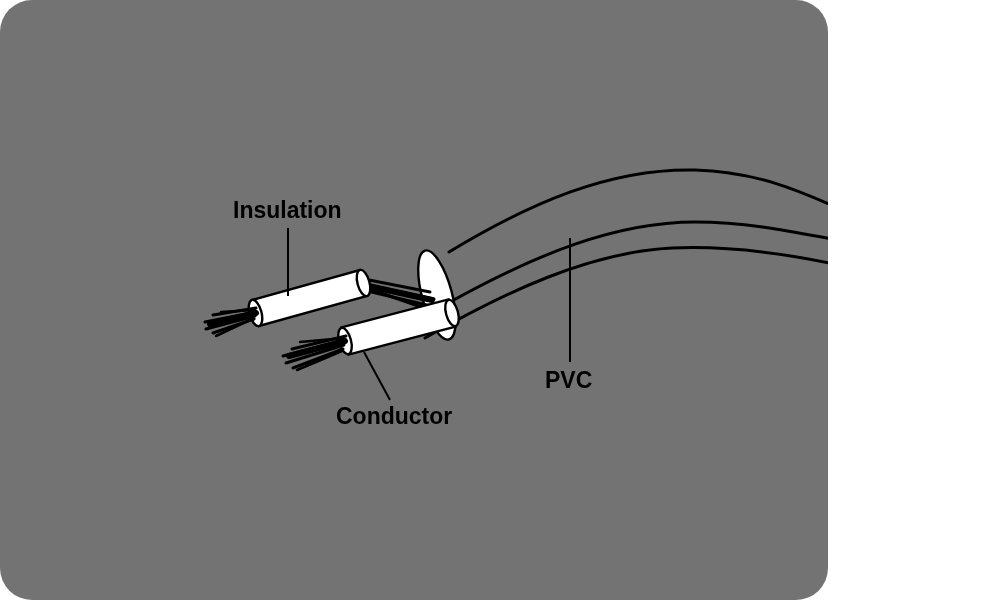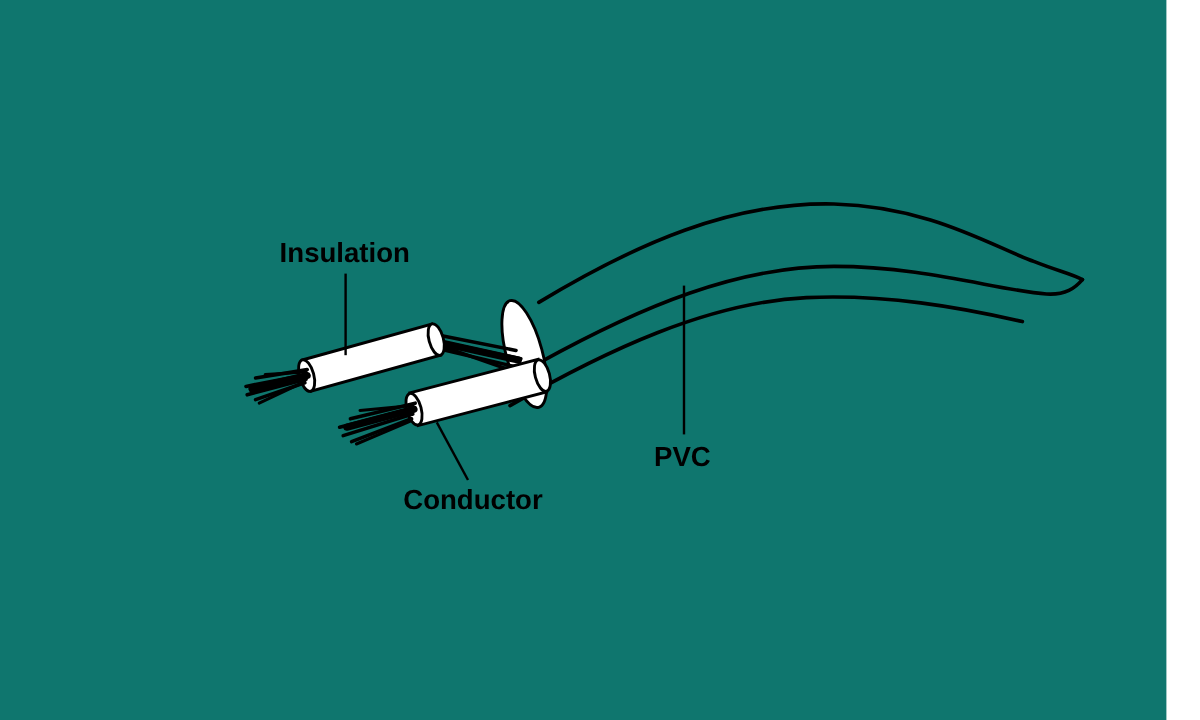--- a/index.html
+++ b/index.html
@@ -2,25 +2,26 @@
 <html><head>
 <meta charset="utf-8">
 <style>
   html, body {
     margin: 0;
     padding: 0;
     background: #ffffff;
   }
   .stage {
     position: relative;
-    width: 972px;
+    width: 828px;
     height: 600px;
-    background: #0f766e;
+    background: #737373;
     overflow: hidden;
     font-family: "Liberation Sans", sans-serif;
+    border-radius: 32px;
   }
   svg { display: block; }
   .diagram-label {
     font-family: "Liberation Sans", "DejaVu Sans", sans-serif;
     font-size: 23px;
     font-weight: 700;
     fill: #000000;
   }
   .outline {
     fill: none;

